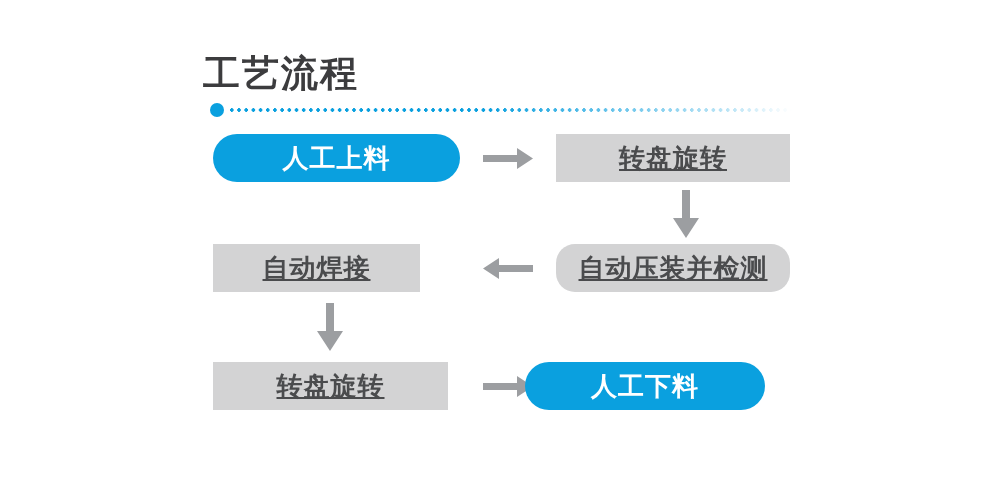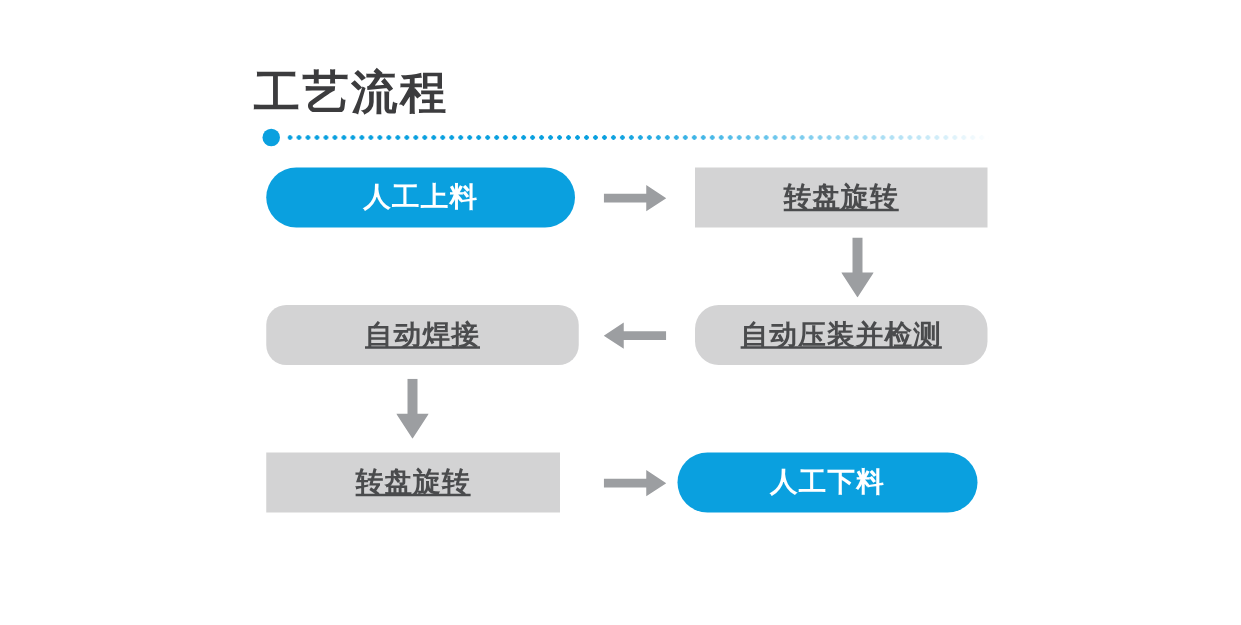--- a/index.html
+++ b/index.html
@@ -58,21 +58,21 @@
     inset: -2px 0;
     background: linear-gradient(to right, rgba(255,255,255,0) 45%, rgba(255,255,255,0.75) 90%, #ffffff 100%);
   }
   
   .node {
     position: absolute;
     height: 48px;
     display: flex;
     align-items: center;
     justify-content: center;
-    font-size: 22px;
+    font-size: 26px;
     font-weight: bold;
     letter-spacing: 1px;
     box-sizing: border-box;
   }
   .node.gray {
     background: var(--box-gray, #d3d3d4);
     color: var(--box-text, #4a4b4d);
     text-decoration: underline;
   }
   .node.pill {
@@ -115,31 +115,31 @@
   </div>
 
   <div class="node gray" style="left:556px; top:244px; width:234px;border-radius:19px;">自动压装并检测</div>
 
   <div class="arrow" style="left:483px; top:257px; transform:scaleX(-1);">
     <svg width="50" height="23" viewBox="0 0 50 23">
       <path d="M0 8 L34 8 L34 1 L50 11.5 L34 22 L34 15 L0 15 Z" fill="currentColor"></path>
     </svg>
   </div>
 
-  <div class="node gray" style="left:213px; top:244px; width:250px;border-radius:16px;">自动焊接</div>
+  <div class="node gray" style="left:213px; top:244px; width:207px;">自动焊接</div>
 
   <div class="arrow" style="left:317px; top:303px;">
     <svg width="26" height="48" viewBox="0 0 26 48">
       <path d="M9 0 L17 0 L17 28 L26 28 L13 48 L0 28 L9 28 Z" fill="currentColor"></path>
     </svg>
   </div>
 
   <div class="node gray" style="left:213px; top:362px; width:235px;">转盘旋转</div>
 
   <div class="arrow" style="left:483px; top:375px;">
     <svg width="50" height="23" viewBox="0 0 50 23">
       <path d="M0 8 L34 8 L34 1 L50 11.5 L34 22 L34 15 L0 15 Z" fill="currentColor"></path>
     </svg>
   </div>
 
-  <div class="node pill" style="left:542px; top:362px; width:240px;">人工下料</div>
+  <div class="node pill" style="left:525px; top:362px; width:240px;">人工下料</div>
 
 </div>
 
 </body></html>

